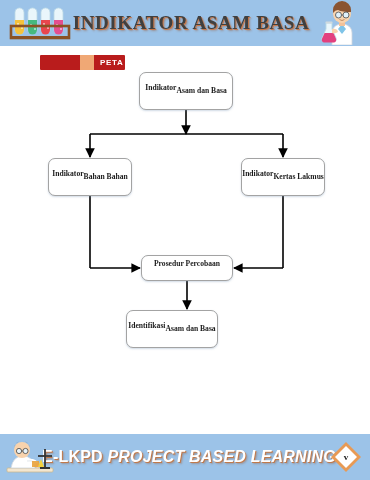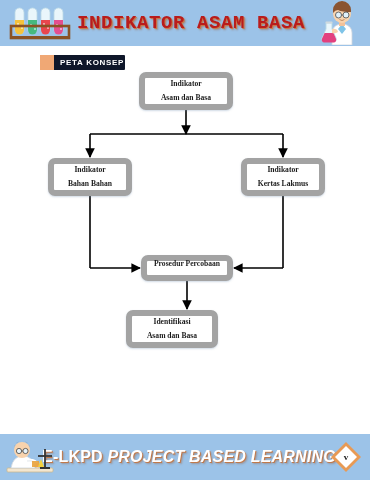--- a/index.html
+++ b/index.html
@@ -20,36 +20,37 @@
     position: absolute; left: 0; top: 0;
     width: 370px; height: 46px;
     background: #9cc3e8;
     display: flex; align-items: center;
   }
   .header-title {
     flex: 1;
     text-align: center;
     font-size: 19px;
     font-weight: bold;
-    color: #b91c1c;
+    color: #404040;
     letter-spacing: 0.6px;
     text-shadow: 1px 1px 0 #c8784a, 2px 2px 2px rgba(150,80,40,.45);
-    font-family: Liberation Mono, monospace;
+    font-family: Liberation Serif, serif;
     padding-left: 12px;
   }
   .tube-rack { position: absolute; left: 8px; top: 4px; width: 66px; height: 40px; }
   .scientist-head { position: absolute; right: 4px; top: 1px; width: 48px; height: 44px; }
 
   
   .section-pill {
     position: absolute; left: 40px; top: 55px;
     height: 15px; width: 85px;
-    background: #0f172a;
+    background: #b91c1c;
     display: flex; align-items: center;
     border-radius: 1px;
+    padding-left: 40px;
   }
   .section-pill .swatch {
     width: 14px; height: 15px;
     background: #f0a875;
     flex: 0 0 auto;
   }
   .section-pill .pill-label {
     font-size: 8px;
     font-weight: bold;
     color: #ffffff;
@@ -58,25 +59,25 @@
     white-space: nowrap;
   }
 
   
   .flow { position: absolute; left: 0; top: 46px; width: 370px; height: 388px; }
   .flow svg { position: absolute; left: 0; top: 0; }
 
   .node {
     position: absolute;
     background: #ffffff;
-    border: 6px solid #a3a3a3;
+    border: 1px solid #a3a3a3;
     border-radius: 7px;
     box-shadow: 0 1px 2px rgba(120,150,180,.35);
     display: flex;
-    flex-direction: column;
+    flex-direction: row;
     align-items: center;
     justify-content: center;
     font-family: "Liberation Serif", serif;
     font-weight: bold;
     font-size: 7.6px;
     color: #1a1a1a;
     text-align: center;
     line-height: 1.1;
   }
   .node .l1 { margin-bottom: 5px; }

